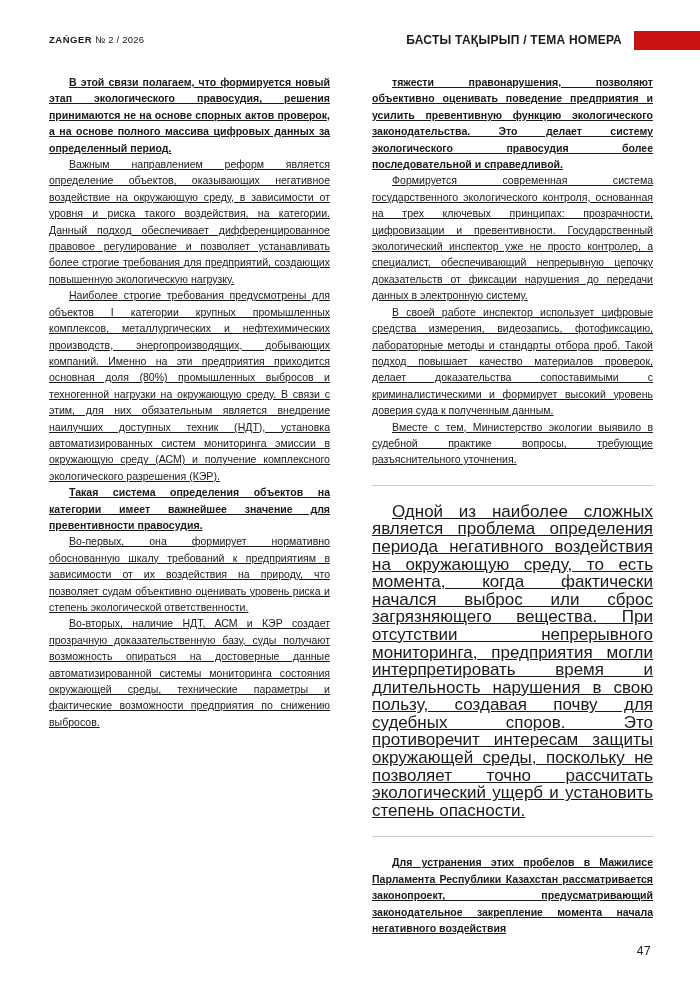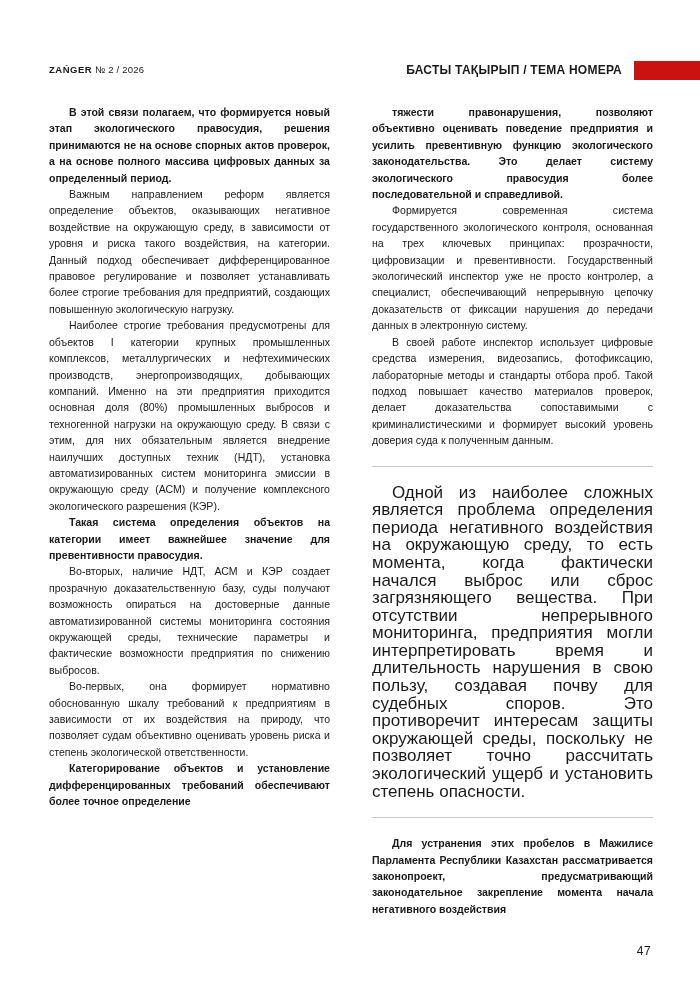--- a/index.html
+++ b/index.html
@@ -16,21 +16,20 @@
     color: #1a1a1a;
     overflow: hidden;
   }
 
   
   .page {
     position: absolute;
     inset: 0;
     background: #ffffff;
     padding: 0;
-    margin-top: 30px;
   }
 
   
   .header {
     position: absolute;
     left: 0;
     right: 0;
     top: 33px;
     height: 22px;
   }
@@ -89,20 +88,21 @@
 
   p.par {
     margin: 0;
     font-size: 10.55px;
     line-height: 16.4px;
     text-align: justify;
     text-indent: 20px;
     text-justify: inter-word;
     hyphens: manual;
     color: #1a1a1a;
+    text-decoration: underline;
     -webkit-font-smoothing: antialiased;
   }
   p.par + p.par { margin-top: 0px; }
   p.bold {
     font-weight: bold;
   }
   p.big {
     font-size: 17px;
     line-height: 17.6px;
   }
@@ -139,28 +139,28 @@
     <div class="header-right">БАСТЫ ТАҚЫРЫП / ТЕМА НОМЕРА</div>
     <div class="header-block"></div>
   </div>
 
   <div class="columns">
     <div class="col col-left">
         <p class="par bold">В этой связи полагаем, что формируется новый этап экологического правосудия, решения принимаются не на основе спорных актов проверок, а на основе полного массива цифровых данных за определенный период.</p>
         <p class="par">Важным направлением реформ является определение объектов, оказывающих негативное воздействие на окружающую среду, в зависимости от уровня и риска такого воздействия, на категории. Данный подход обеспечивает дифференцированное правовое регулирование и позволяет устанавливать более строгие требования для предприятий, создающих повышенную экологическую нагрузку.</p>
         <p class="par">Наиболее строгие требования предусмотрены для объектов I категории крупных промышленных комплексов, металлургических и нефтехимических производств, энергопроизводящих, добывающих компаний. Именно на эти предприятия приходится основная доля (80%) промышленных выбросов и техногенной нагрузки на окружающую среду. В связи с этим, для них обязательным является внедрение наилучших доступных техник (НДТ), установка автоматизированных систем мониторинга эмиссии в окружающую среду (АСМ) и получение комплексного экологического разрешения (КЭР).</p>
         <p class="par bold">Такая система определения объектов на категории имеет важнейшее значение для превентивности правосудия.</p>
+        <p class="par">Во-первых, она формирует нормативно обоснованную шкалу требований к предприятиям в зависимости от их воздействия на природу, что позволяет судам объективно оценивать уровень риска и степень экологической ответственности.</p>
         <p class="par">Во-вторых, наличие НДТ, АСМ и КЭР создает прозрачную доказательственную базу, суды получают возможность опираться на достоверные данные автоматизированной системы мониторинга состояния окружающей среды, технические параметры и фактические возможности предприятия по снижению выбросов.</p>
-        <p class="par">Во-первых, она формирует нормативно обоснованную шкалу требований к предприятиям в зависимости от их воздействия на природу, что позволяет судам объективно оценивать уровень риска и степень экологической ответственности.</p>
-        <p class="par bold">Категорирование объектов и установление дифференцированных требований обеспечивают более точное определение</p>
       </div>
     <div class="col col-right">
         <p class="par bold">тяжести правонарушения, позволяют объективно оценивать поведение предприятия и усилить превентивную функцию экологического законодательства. Это делает систему экологического правосудия более последовательной и справедливой.</p>
         <p class="par">Формируется современная система государственного экологического контроля, основанная на трех ключевых принципах: прозрачности, цифровизации и превентивности. Государственный экологический инспектор уже не просто контролер, а специалист, обеспечивающий непрерывную цепочку доказательств от фиксации нарушения до передачи данных в электронную систему.</p>
         <p class="par">В своей работе инспектор использует цифровые средства измерения, видеозапись, фотофиксацию, лабораторные методы и стандарты отбора проб. Такой подход повышает качество материалов проверок, делает доказательства сопоставимыми с криминалистическими и формирует высокий уровень доверия суда к полученным данным.</p>
+        <p class="par">Вместе с тем, Министерство экологии выявило в судебной практике вопросы, требующие разъяснительного уточнения.</p>
         <div class="rule"></div>
         <p class="par big">Одной из наиболее сложных является проблема определения периода негативного воздействия на окружающую среду, то есть момента, когда фактически начался выброс или сброс загрязняющего вещества. При отсутствии непрерывного мониторинга, предприятия могли интерпретировать время и длительность нарушения в свою пользу, создавая почву для судебных споров. Это противоречит интересам защиты окружающей среды, поскольку не позволяет точно рассчитать экологический ущерб и установить степень опасности.</p>
         <div class="rule"></div>
         <p class="par bold">Для устранения этих пробелов в Мажилисе Парламента Республики Казахстан рассматривается законопроект, предусматривающий законодательное закрепление момента начала негативного воздействия</p>
       </div>
   </div>
 
   <div class="folio">47</div>
 
 </div>

